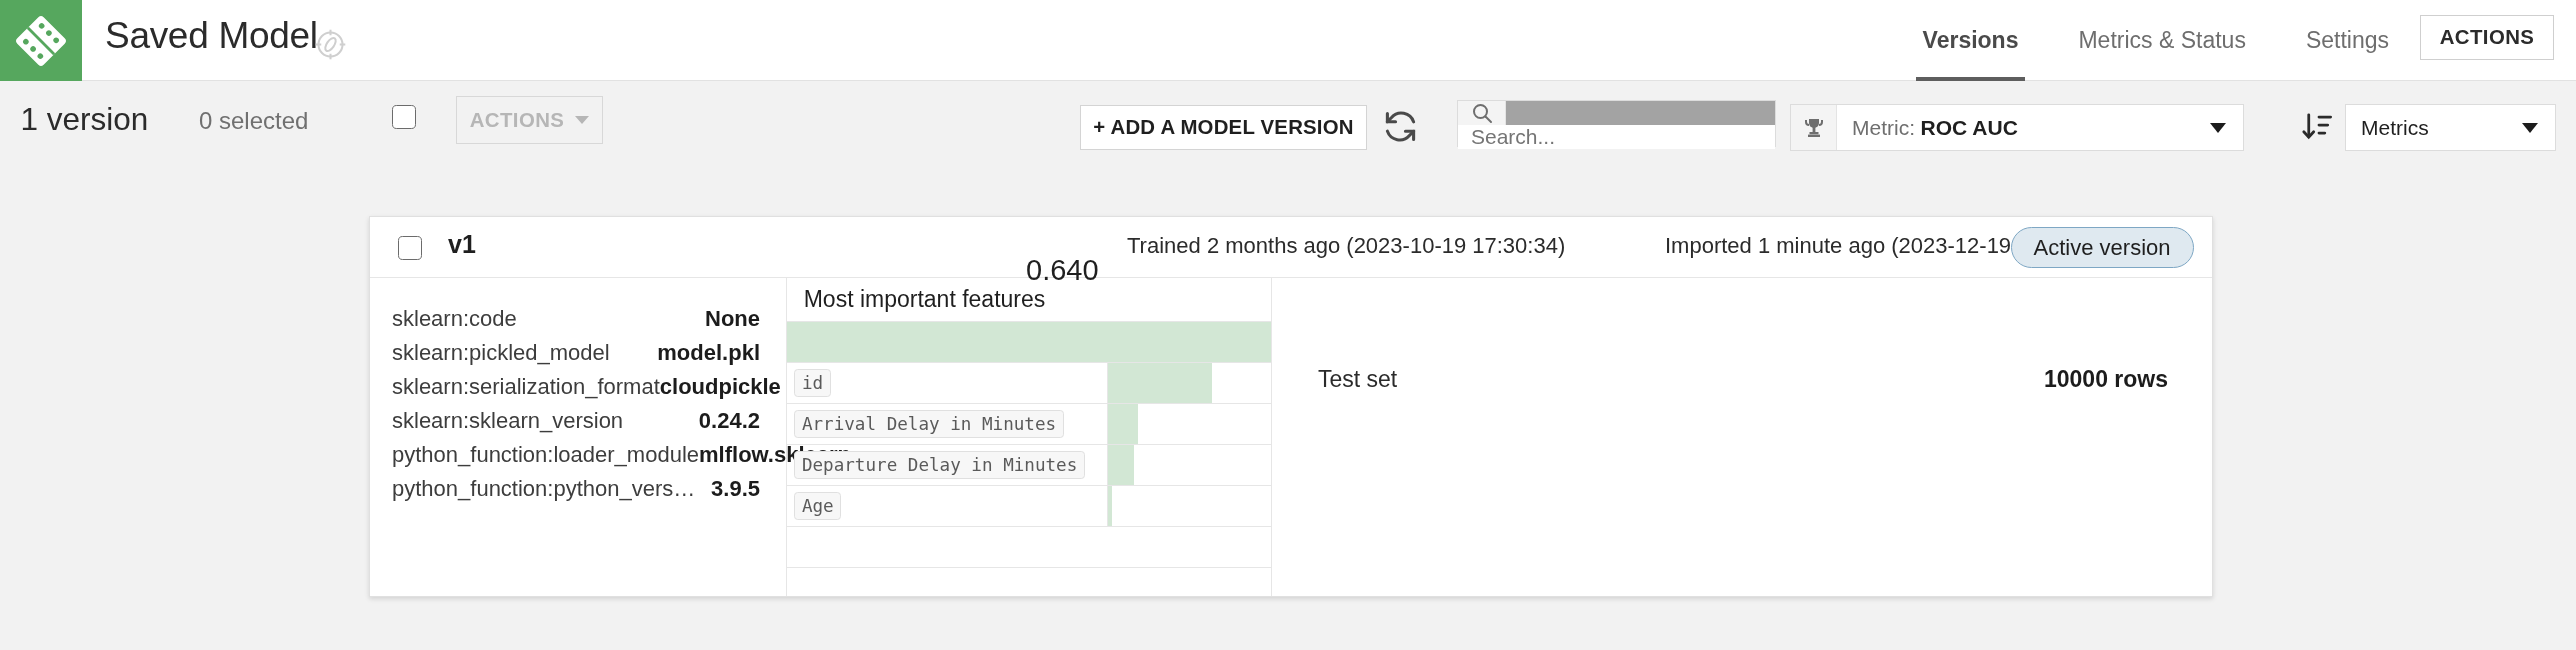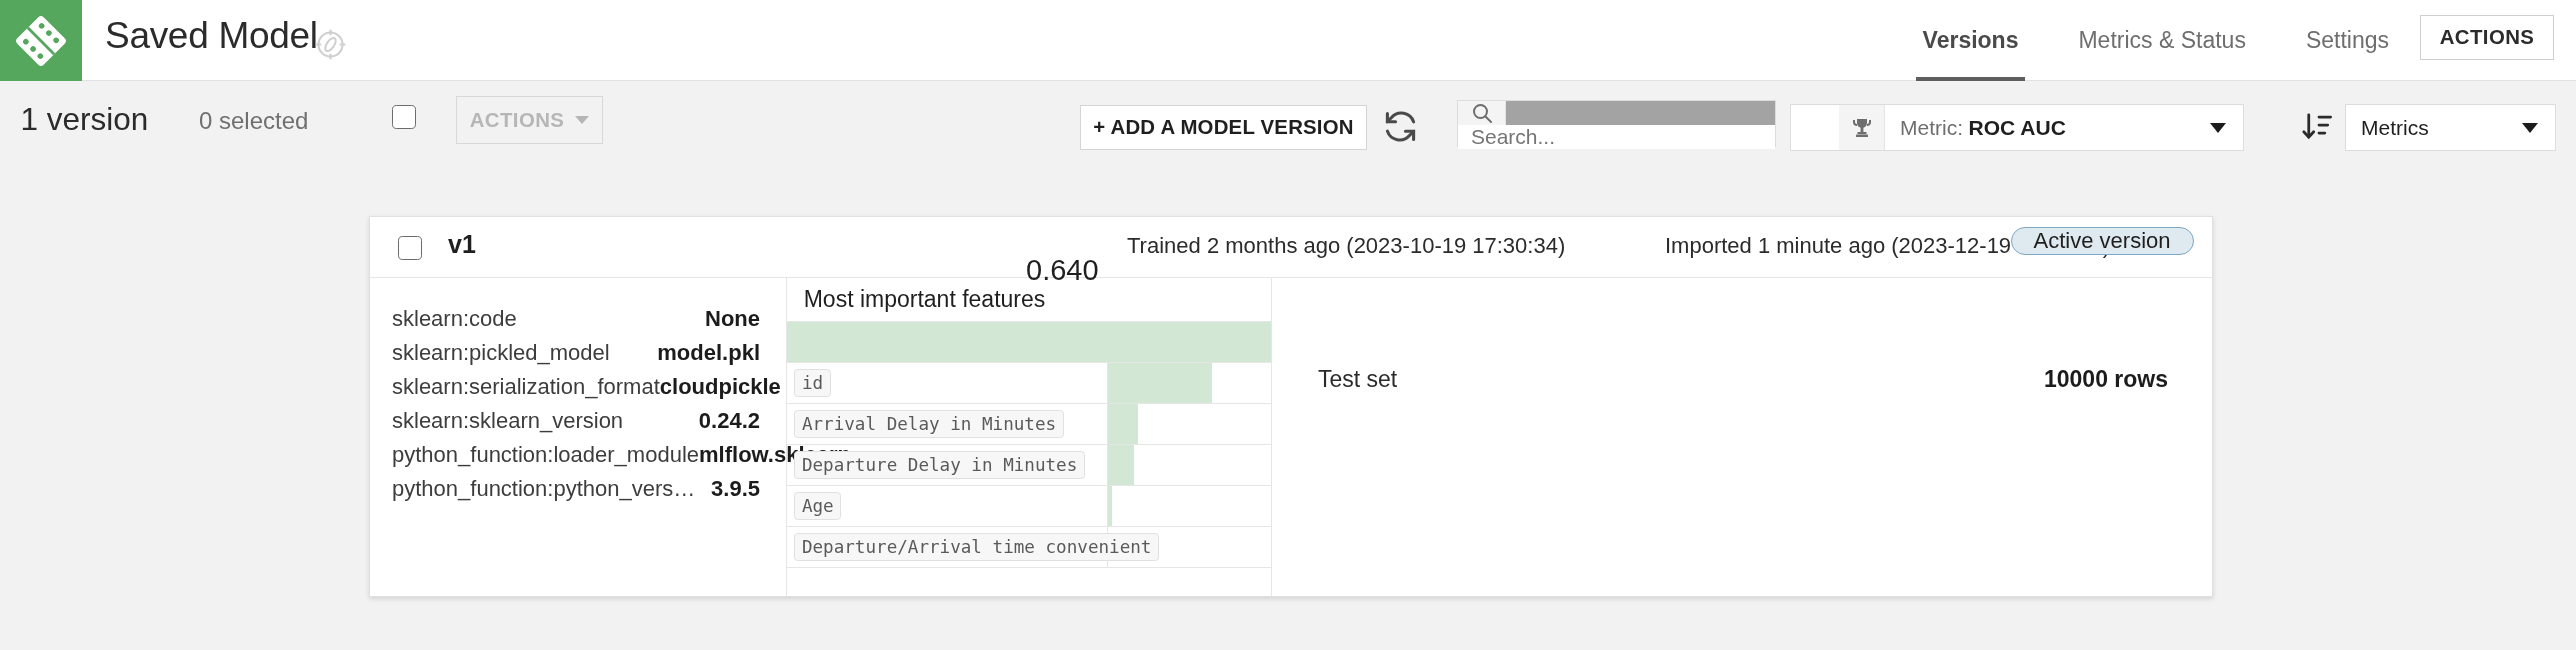--- a/index.html
+++ b/index.html
@@ -208,21 +208,20 @@
     font-family: "Liberation Sans", sans-serif;
   }
   .metric-group {
     position: absolute;
     left: 1790px; top: 104px;
     width: 454px; height: 47px;
     display: flex;
     border: 0.9px solid #dcdcdc;
     background: #ffffff;
     cursor: pointer;
-    padding-left: 48px;
   }
   .metric-icon-box {
     width: 46px;
     background: #f4f4f4;
     border-right: 0.9px solid #e4e4e4;
     display: flex;
     align-items: center;
     justify-content: center;
   }
   .metric-text {
@@ -291,21 +290,21 @@
   .ver-trained {
     position: absolute; left: 757px; top: 15.7px;
     font-size: 22px; color: #2b2b2b; white-space: nowrap;
   }
   .ver-imported {
     position: absolute; left: 1295px; top: 15.7px;
     font-size: 22px; color: #2b2b2b; white-space: nowrap;
   }
   .active-badge {
     position: absolute; right: 18.5px; top: 10.2px;
-    height: 28px;
+    height: 41px;
     padding: 0 22px;
     border: 1.9px solid #7ea7c4;
     background: #dfe9f0;
     border-radius: 21px;
     display: flex; align-items: center;
     font-size: 22px; color: #1f1f1f;
     white-space: nowrap;
     cursor: pointer;
   }
 
@@ -595,23 +594,20 @@
       <div class="feat-row">
         <div class="feat-label-zone">
           <span class="feat-chip">Age</span>
         </div>
         <div class="feat-bar-zone">
           <div class="feat-bar" style="width: 2.3%;"></div>
         </div>
       </div>
 
       <div class="feat-row">
-        <div class="feat-label-zone">
-          <span class="feat-chip">Departure/Arrival time convenient</span>
-        </div>
         <div class="feat-bar-zone">
           <div class="feat-bar" style="width: 0%;"></div>
         </div>
       </div>
     </div>
 
     <div class="col-test">
       <div class="test-label">Test set</div>
       <div class="test-value">10000 rows</div>
     </div>

